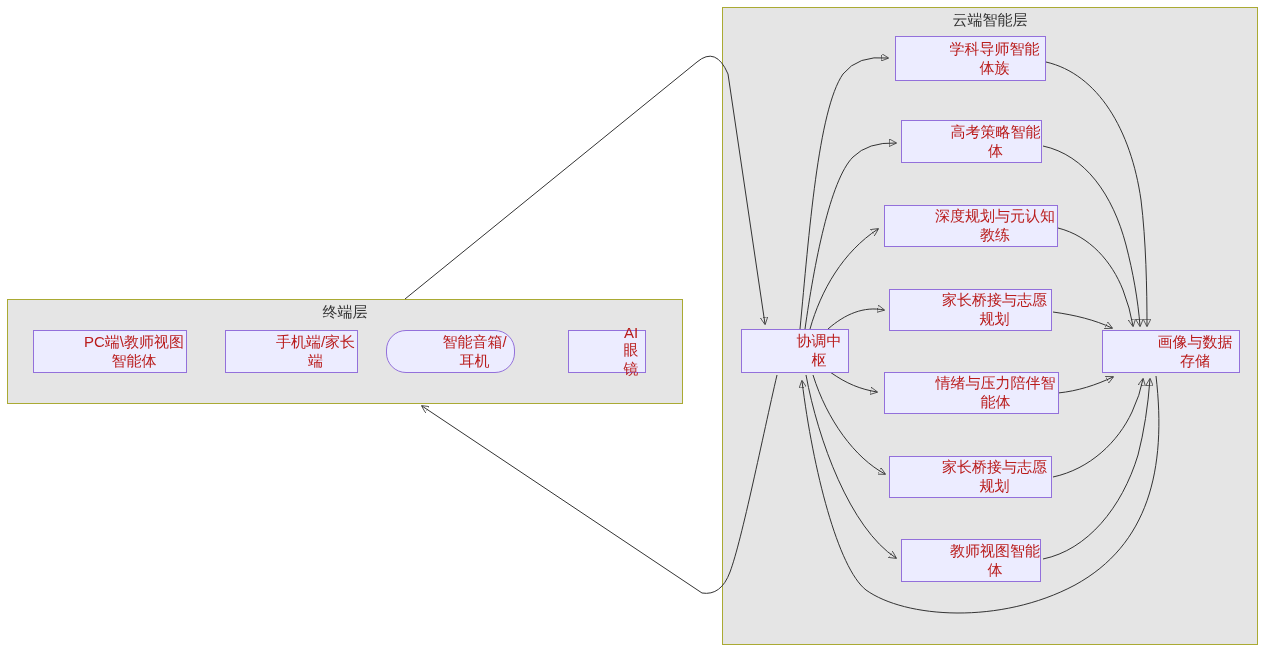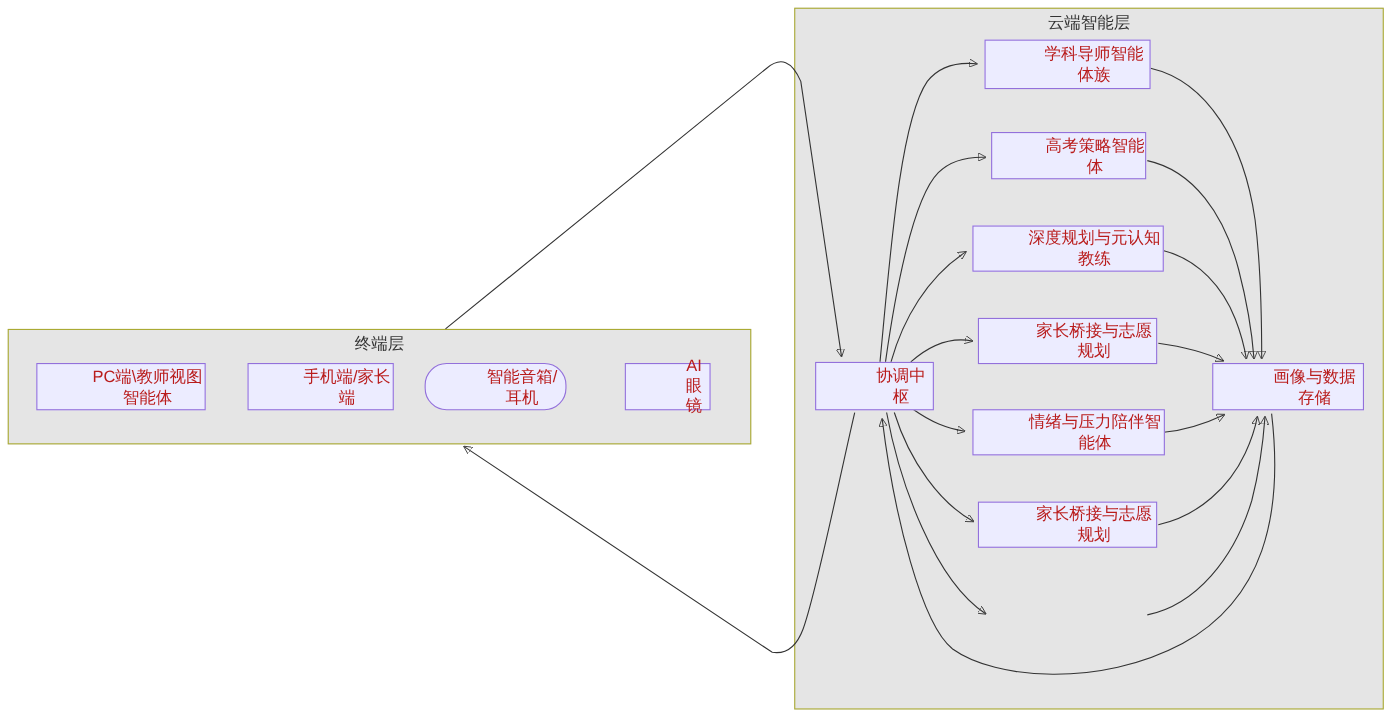--- a/index.html
+++ b/index.html
@@ -86,17 +86,20 @@
   </div>
   <div class="node" style="left:889px;top:289px;width:163px;height:42px;">
     <span>家长桥接与志愿规划</span>
   </div>
   <div class="node" style="left:884px;top:372px;width:175px;height:42px;">
     <span>情绪与压力陪伴智能体</span>
   </div>
   <div class="node" style="left:889px;top:456px;width:163px;height:42px;">
     <span>家长桥接与志愿规划</span>
   </div>
+  <div class="node" style="left:901px;top:539px;width:140px;height:43px;">
+    <span>教师视图智能体</span>
+  </div>
   <div class="node" style="left:1102px;top:330px;width:138px;height:43px;">
     <span>画像与数据存储</span>
   </div>
 
 </div>
 
 </body></html>

